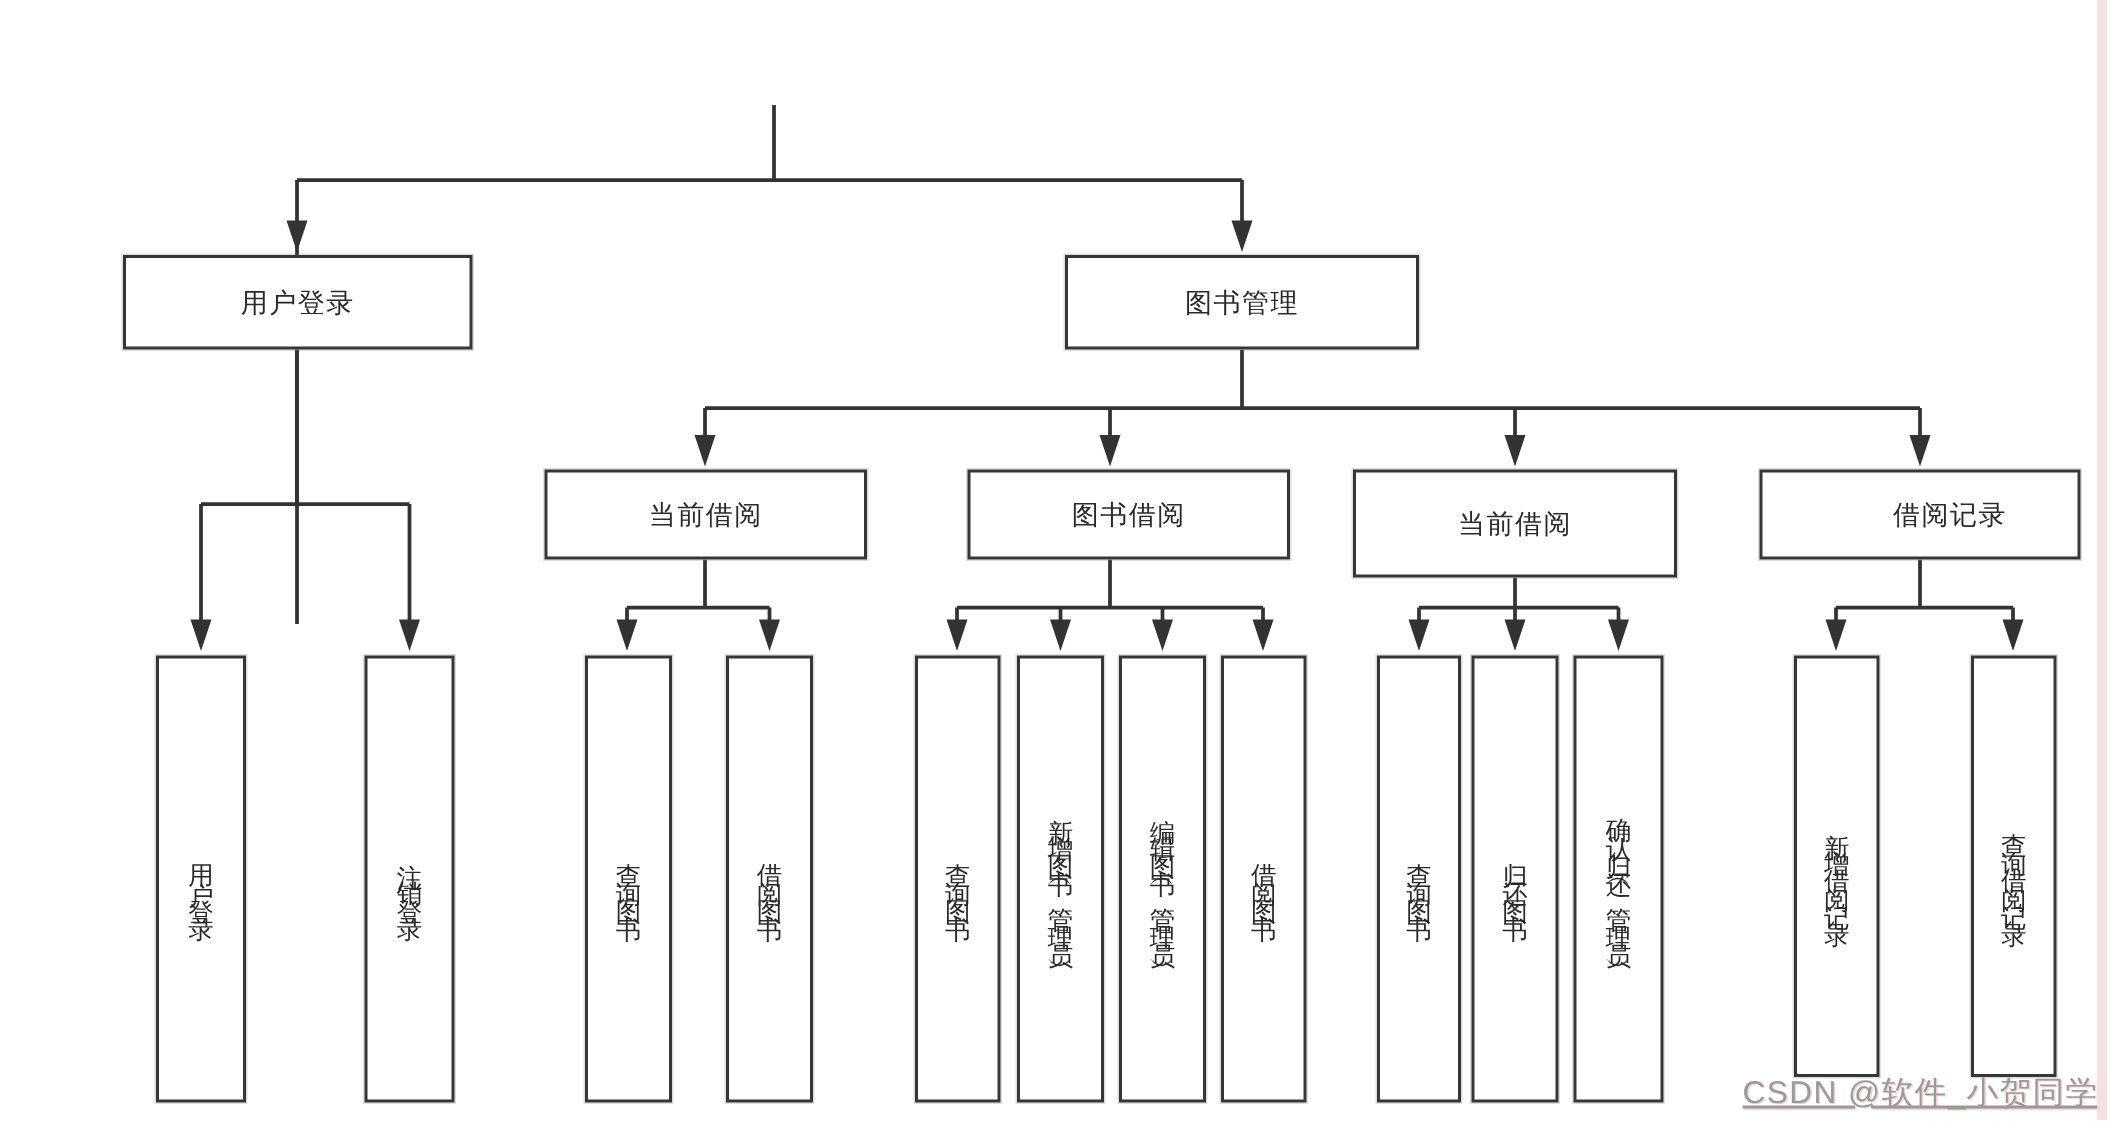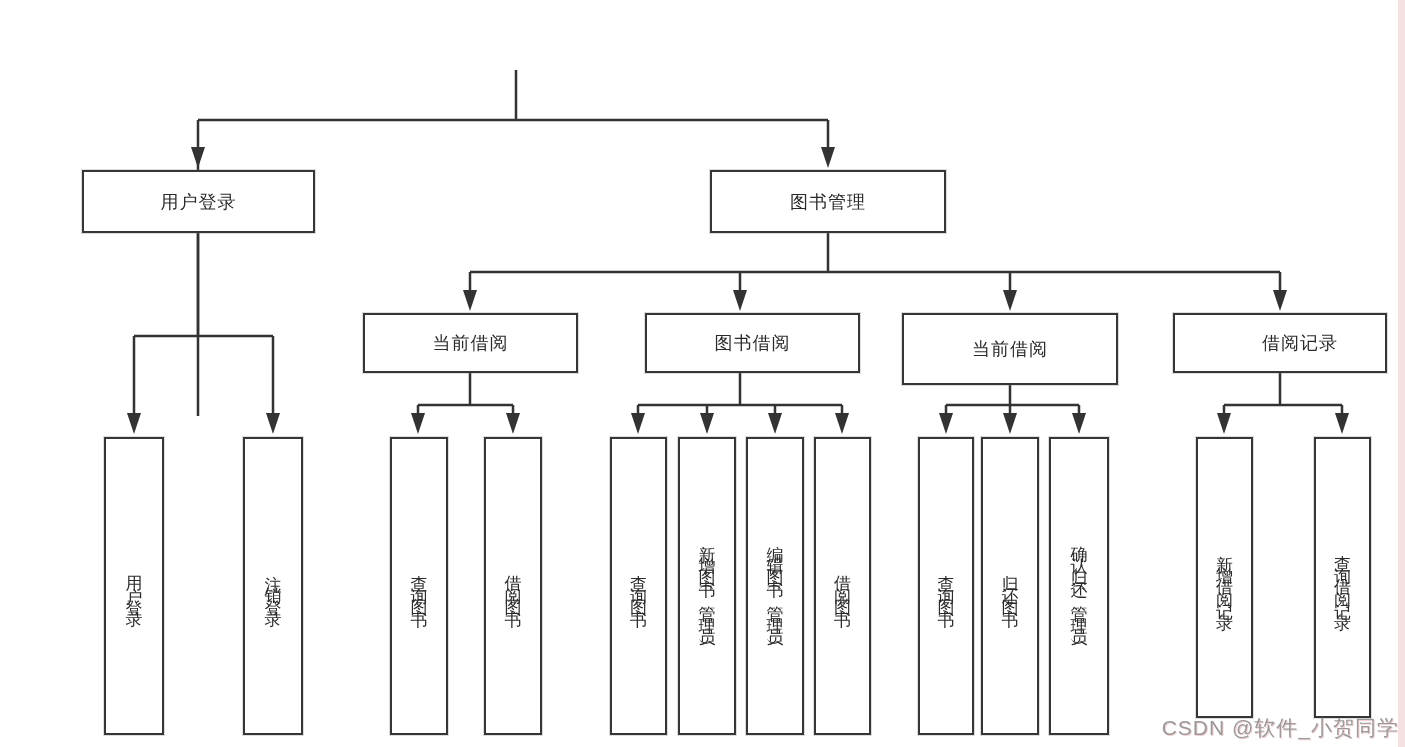--- a/index.html
+++ b/index.html
@@ -71,20 +71,21 @@
   
   .watermark{
     position:absolute;
     right:6px;top:714px;
     z-index:3;
     font-size:21px;
     color:#9a9a9a;
     letter-spacing:1px;
     text-shadow:1px 1px 0 rgba(214,120,120,0.35);
     white-space:nowrap;
+    text-decoration:underline;
   }
   
   .edge-tint{
     position:absolute;
     right:0;top:0;width:7px;height:747px;
     z-index:4;
     opacity:0.8;
   }
 </style>
 </head>

